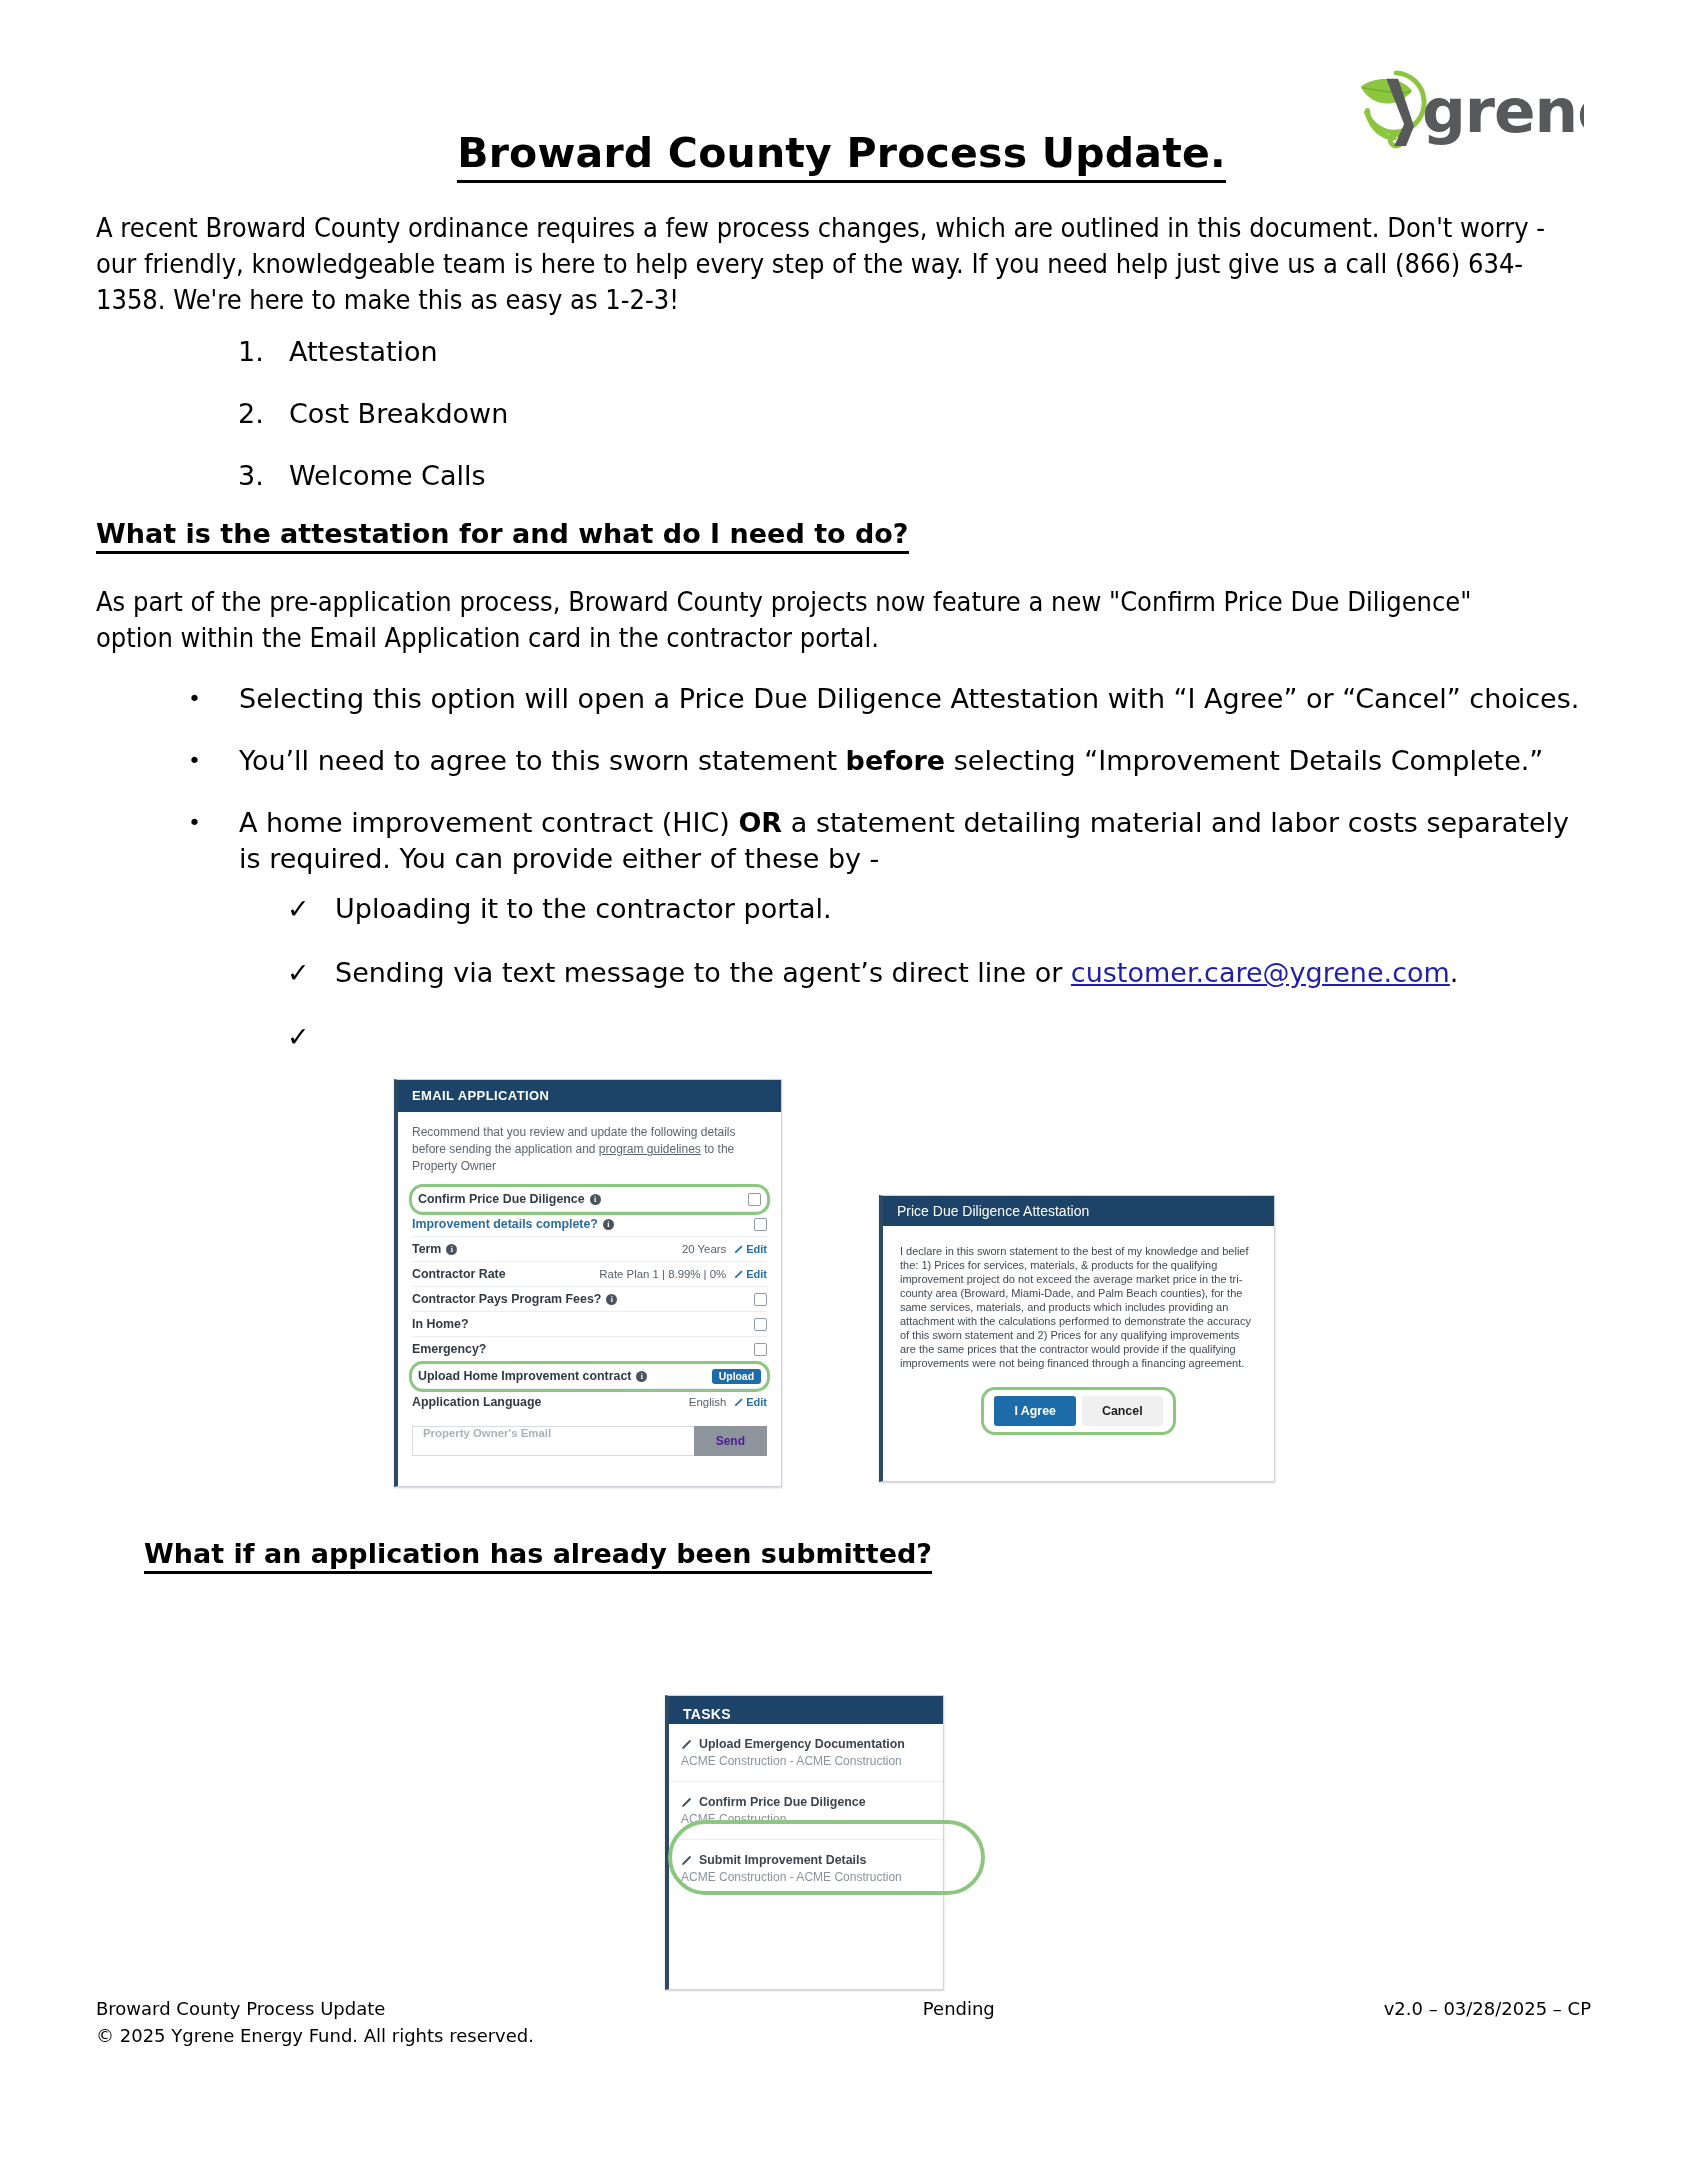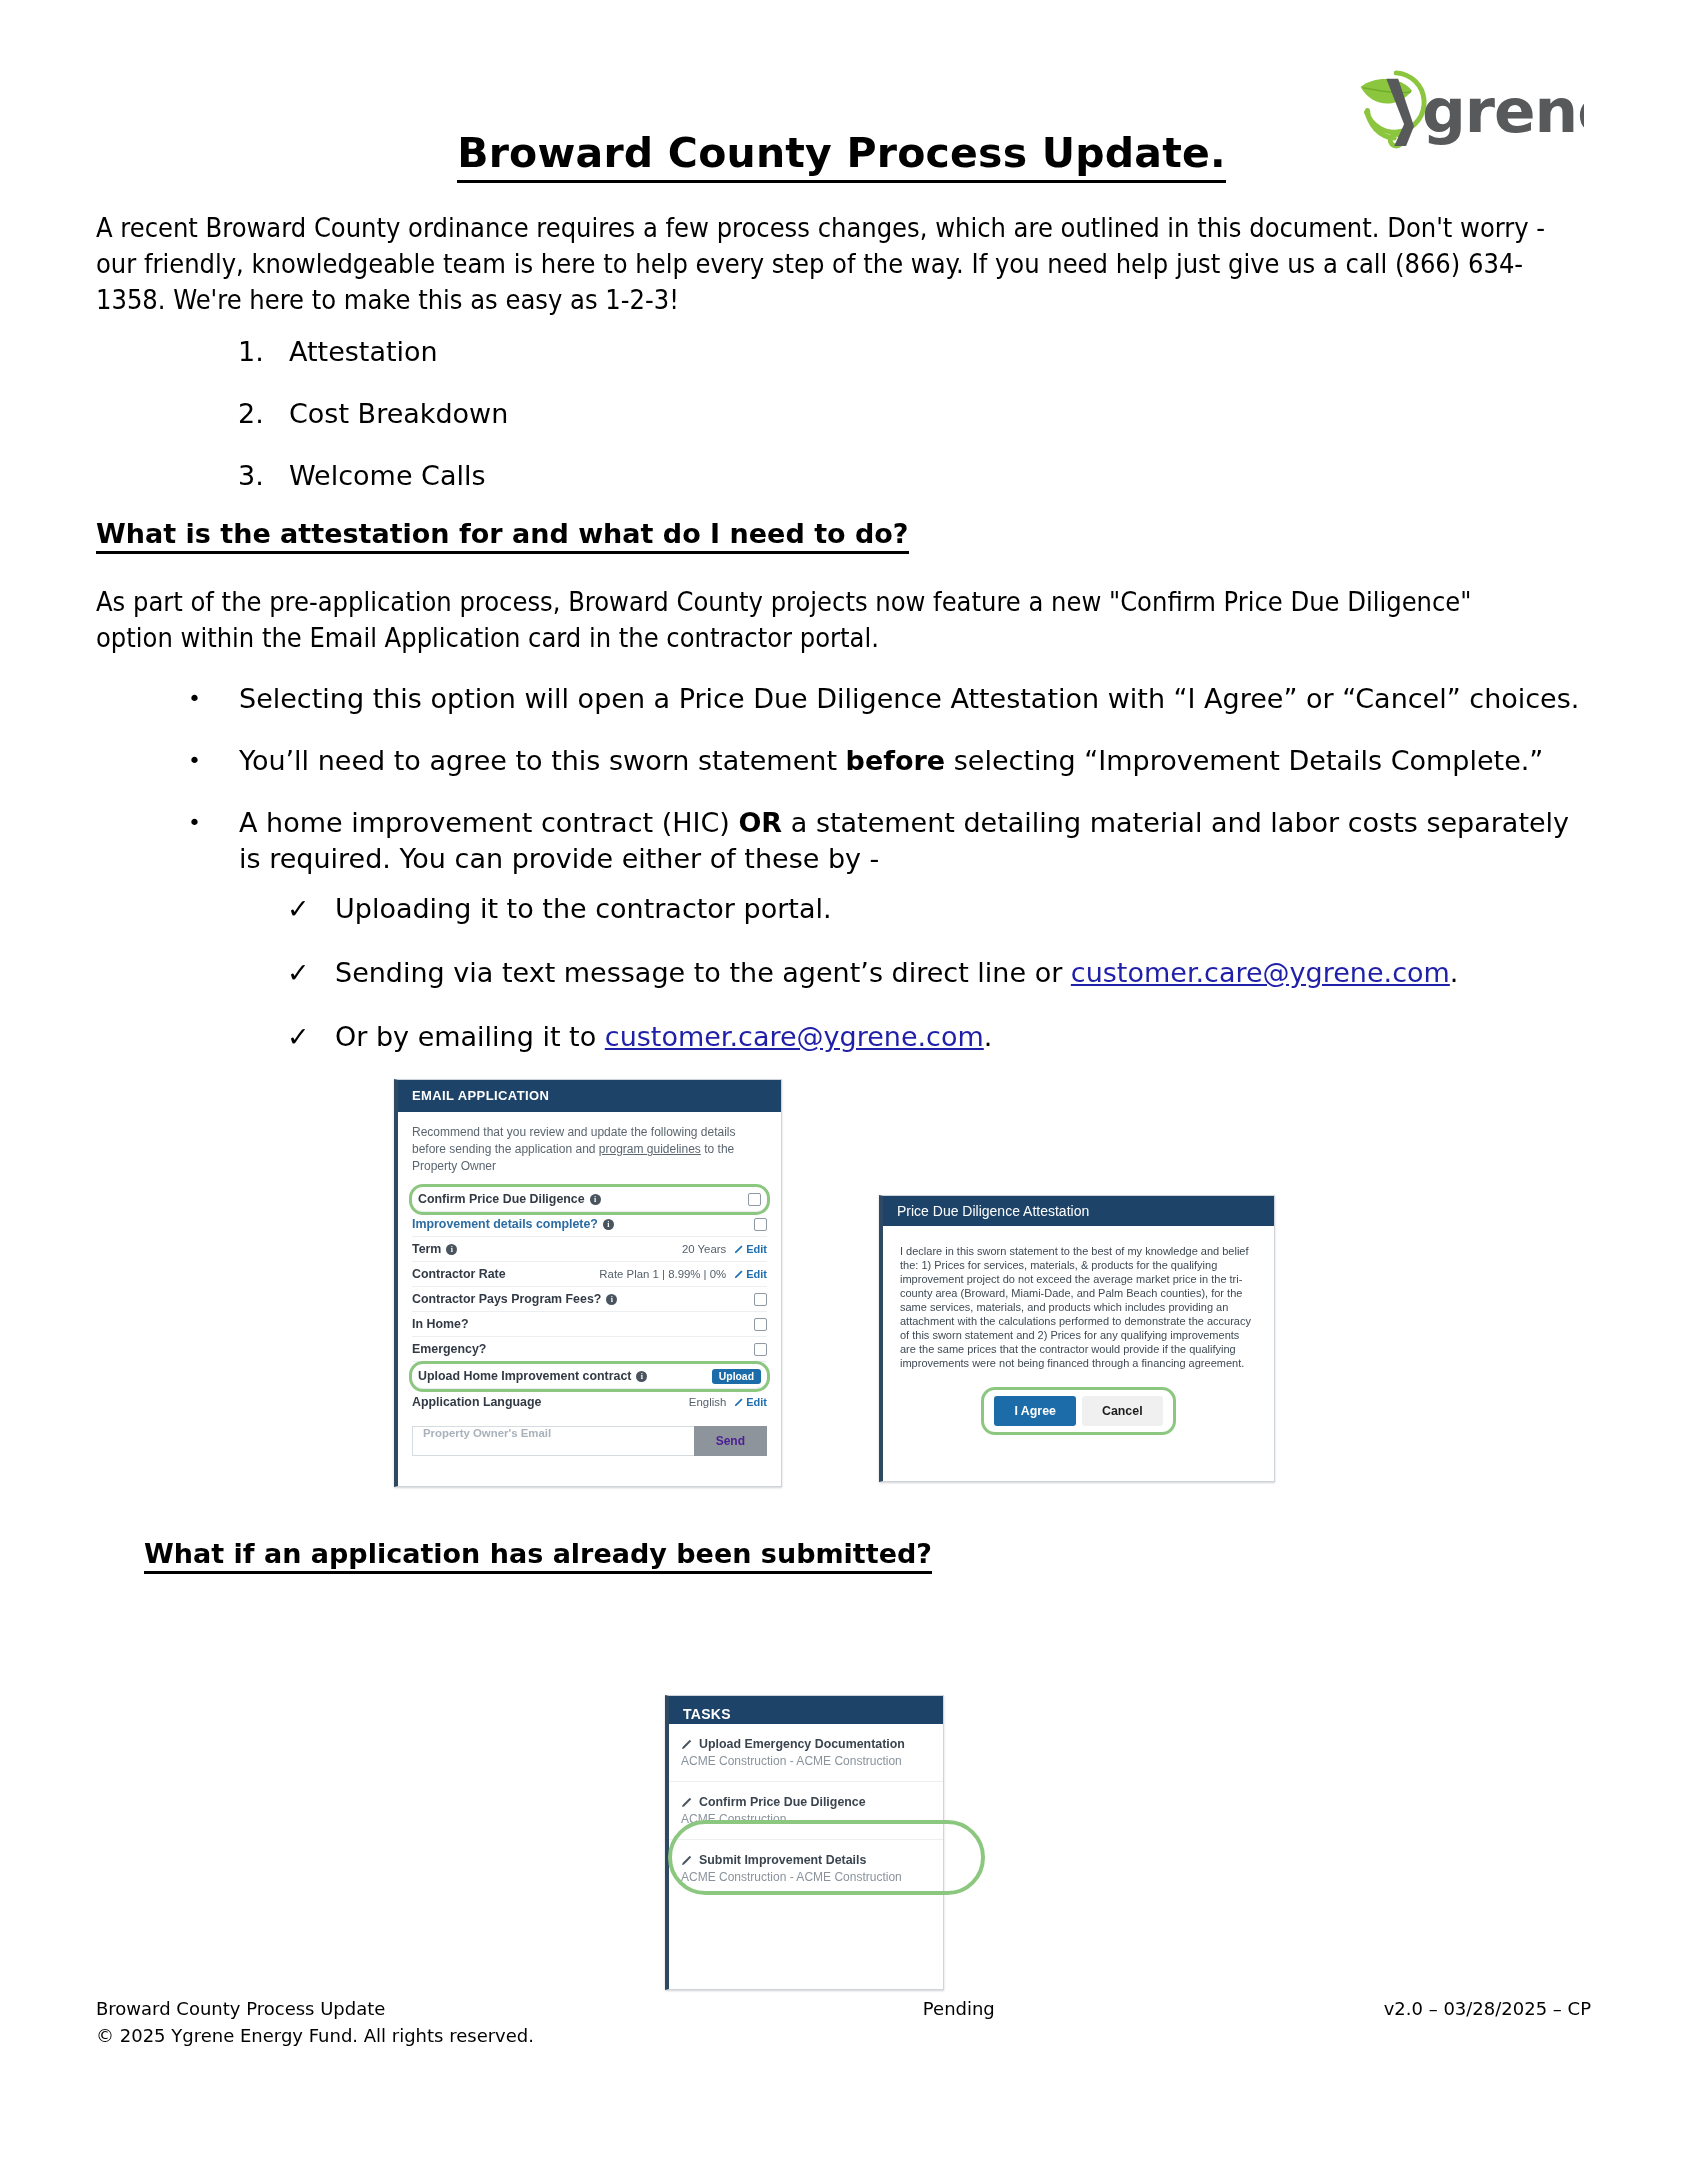--- a/index.html
+++ b/index.html
@@ -379,21 +379,20 @@
     <div class="c">
       <span class="cm">✓</span>
       <span><span>Uploading it to the contractor portal.</span></span>
     </div>
     <div class="c">
       <span class="cm">✓</span>
       <span><span>Sending via text message to the agent’s direct line or </span><a class="link" href="#">customer.care@ygrene.com</a><span>.</span></span>
     </div>
     <div class="c">
       <span class="cm">✓</span>
-      <span><span>Or by emailing it to </span><a class="link" href="#">customer.care@ygrene.com</a><span>.</span></span>
     </div>
   </div>
 
   <div class="shot" id="email-card">
     <div class="shot-hdr">EMAIL APPLICATION</div>
     <div class="body">
       <div class="recommend">
         <span>Recommend that you review and update the following details before sending the application and </span><u>program guidelines</u><span> to the Property Owner</span>
       </div>
 

